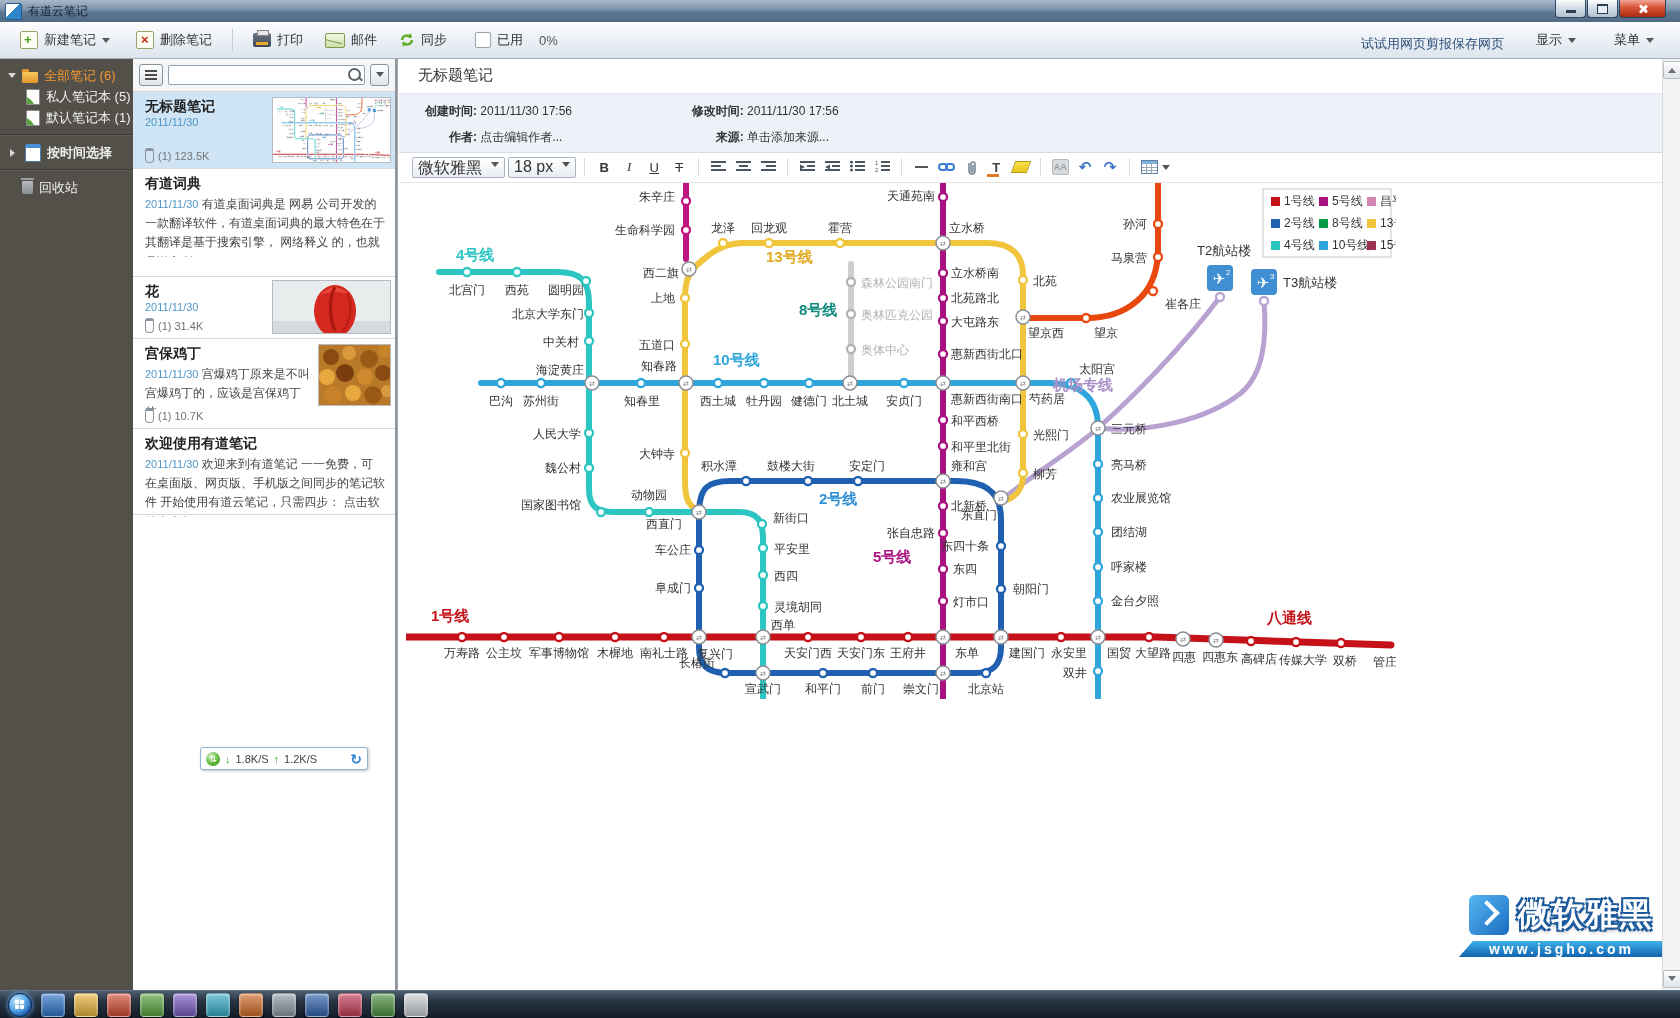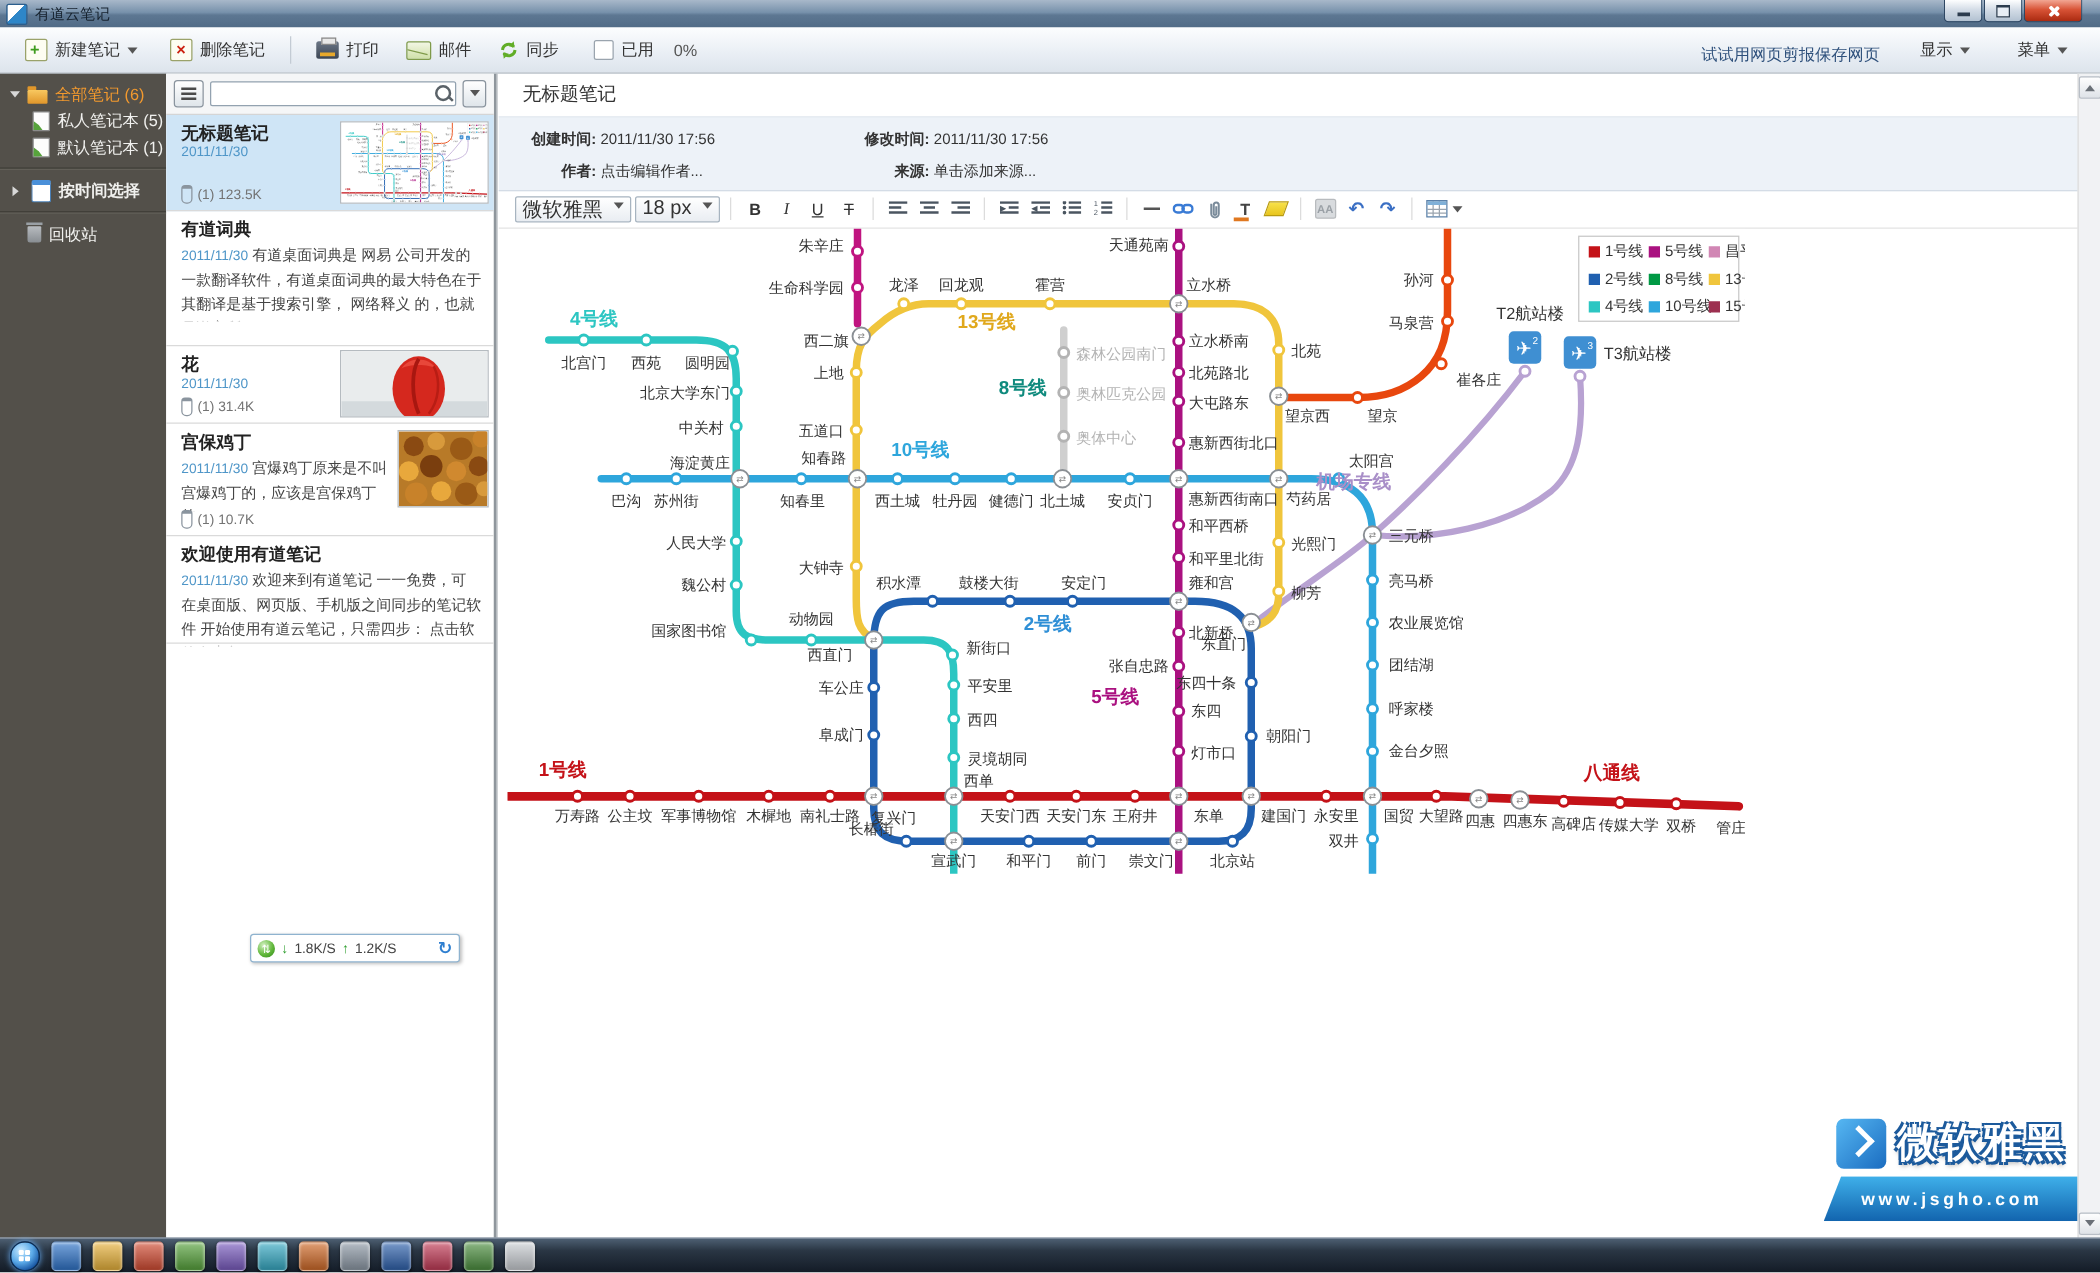--- a/index.html
+++ b/index.html
@@ -115,21 +115,21 @@
   .map-wrap svg, .n-thumb svg{display:block}
   svg text{font-family:"Liberation Sans","DejaVu Sans",sans-serif}
   
   .wm{position:absolute;right:16px;top:834px;display:flex;flex-direction:column;align-items:center;gap:4px}
   .wm-row{display:flex;align-items:center;gap:8px}
   .wm-ic{width:40px;height:40px;border-radius:6px;background:linear-gradient(135deg,#56b7f2,#1a6cc0);position:relative}
   .wm-ic::after{content:"";position:absolute;left:9px;top:9px;width:14px;height:14px;border:4px solid #fff;border-left:none;border-bottom:none;transform:rotate(45deg)}
   .wm-title{font-size:32px;font-weight:bold;color:#fff;letter-spacing:2px;
     text-shadow:-2px -2px 0 #1c5a9c,2px -2px 0 #1c5a9c,-2px 2px 0 #1c5a9c,2px 2px 0 #1c5a9c,0 3px 4px rgba(0,0,0,.35)}
   .wm-ribbon{background:linear-gradient(#3fb0ea,#1264ae);color:#fff;font-size:14px;font-weight:bold;letter-spacing:3px;
-    padding:10px 30px;clip-path:polygon(14px 0,100% 0,100% 100%,0 100%)}
+    padding:0 30px;clip-path:polygon(14px 0,100% 0,100% 100%,0 100%)}
   
   .taskbar{position:absolute;left:0;bottom:0;width:100%;height:28px;box-sizing:border-box;
     background:linear-gradient(#4d5f72,#2a3644 35%,#131b26);border-top:1px solid #5d6f82;
     display:flex;align-items:center;gap:9px;padding-left:8px}
   .orb{width:22px;height:22px;border-radius:50%;border:1px solid #0a2c55;position:relative;
     background:radial-gradient(circle at 35% 30%,#c5e8ff,#5aa9e8 45%,#1d5ca8 75%,#0b3a78);box-shadow:0 0 5px #6db5ff}
   .orb::after{content:"";position:absolute;left:6px;top:6px;width:4px;height:4px;background:#fff;border-radius:1px;
     box-shadow:5px 0 0 #fff,0 5px 0 #fff,5px 5px 0 #fff}
   .task-icon{width:22px;height:22px;border-radius:4px;border:1px solid rgba(255,255,255,.28);
     box-shadow:inset 0 1px 2px rgba(255,255,255,.5),0 1px 2px rgba(0,0,0,.5)}

